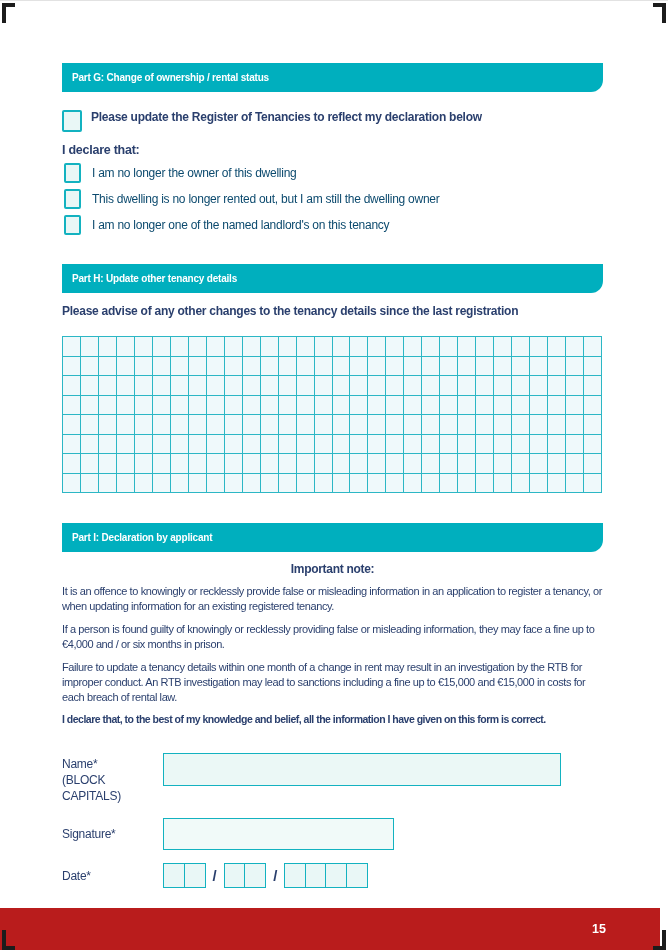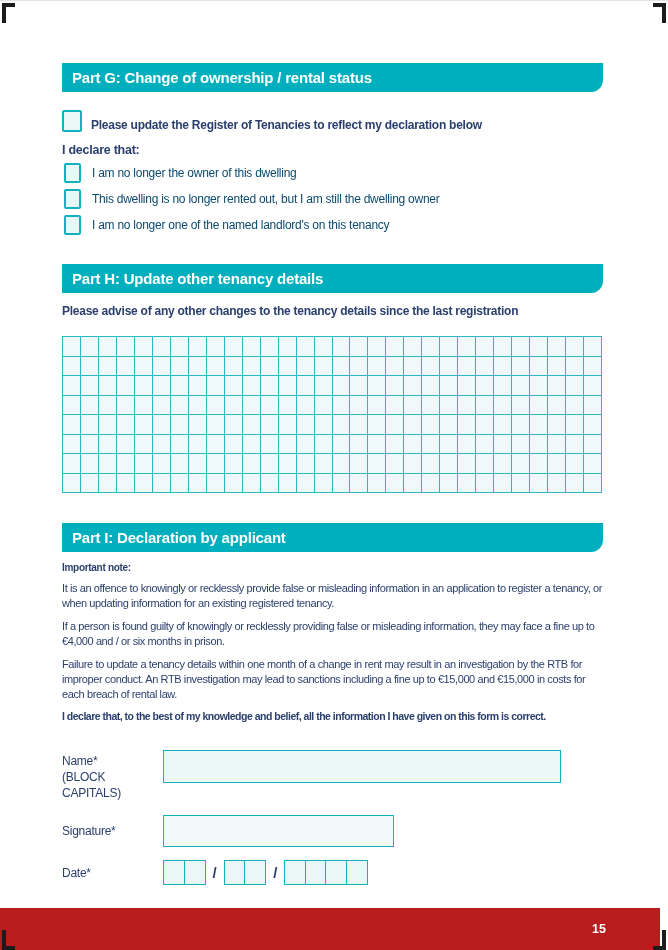--- a/index.html
+++ b/index.html
@@ -32,33 +32,33 @@
     top: 0;
     width: 541px;
   }
 
   .section-bar {
     height: 29px;
     background: #00afbe;
     border-radius: 0 0 12px 0;
     color: #ffffff;
     font-weight: bold;
-    font-size: 15px;
+    font-size: 10px;
     letter-spacing: -0.2px;
     line-height: 29px;
     padding-left: 10px;
   }
   .bar-g { margin-top: 62px; }
   .bar-h { margin-top: 29px; }
   .bar-i { margin-top: 30px; }
 
   .check-row-main {
     margin-top: 18px;
     display: flex;
-    align-items: flex-end;
+    align-items: flex-start;
     gap: 9px;
   }
   .checkbox-lg {
     width: 20px; height: 22px;
     border: 2px solid #13b2c0;
     background: #e9f7f6;
     border-radius: 2px;
     flex: 0 0 auto;
   }
   .check-row-main .label {
@@ -102,21 +102,21 @@
     border-left: 1px solid #2cb7c5;
   }
   .grid-cell {
     background: #eff9fb;
     border-right: 1px solid #2cb7c5;
     border-bottom: 1px solid #2cb7c5;
   }
 
   .important-note {
     margin-top: 10px;
-    font-size: 10px; font-weight: bold; letter-spacing: -0.3px; color: #2a3f6d;
+    font-size: 12px; font-weight: bold; letter-spacing: -0.3px; color: #2a3f6d; text-align: center;
   }
   .para {
     margin-top: 8px;
     font-size: 11px; letter-spacing: -0.4px; line-height: 15px; color: #2a3f6d;
   }
   .declaration {
     margin-top: 7px;
     font-size: 10.5px; font-weight: bold; letter-spacing: -0.5px; line-height: 15px; color: #2a3f6d;
     white-space: nowrap;
   }

